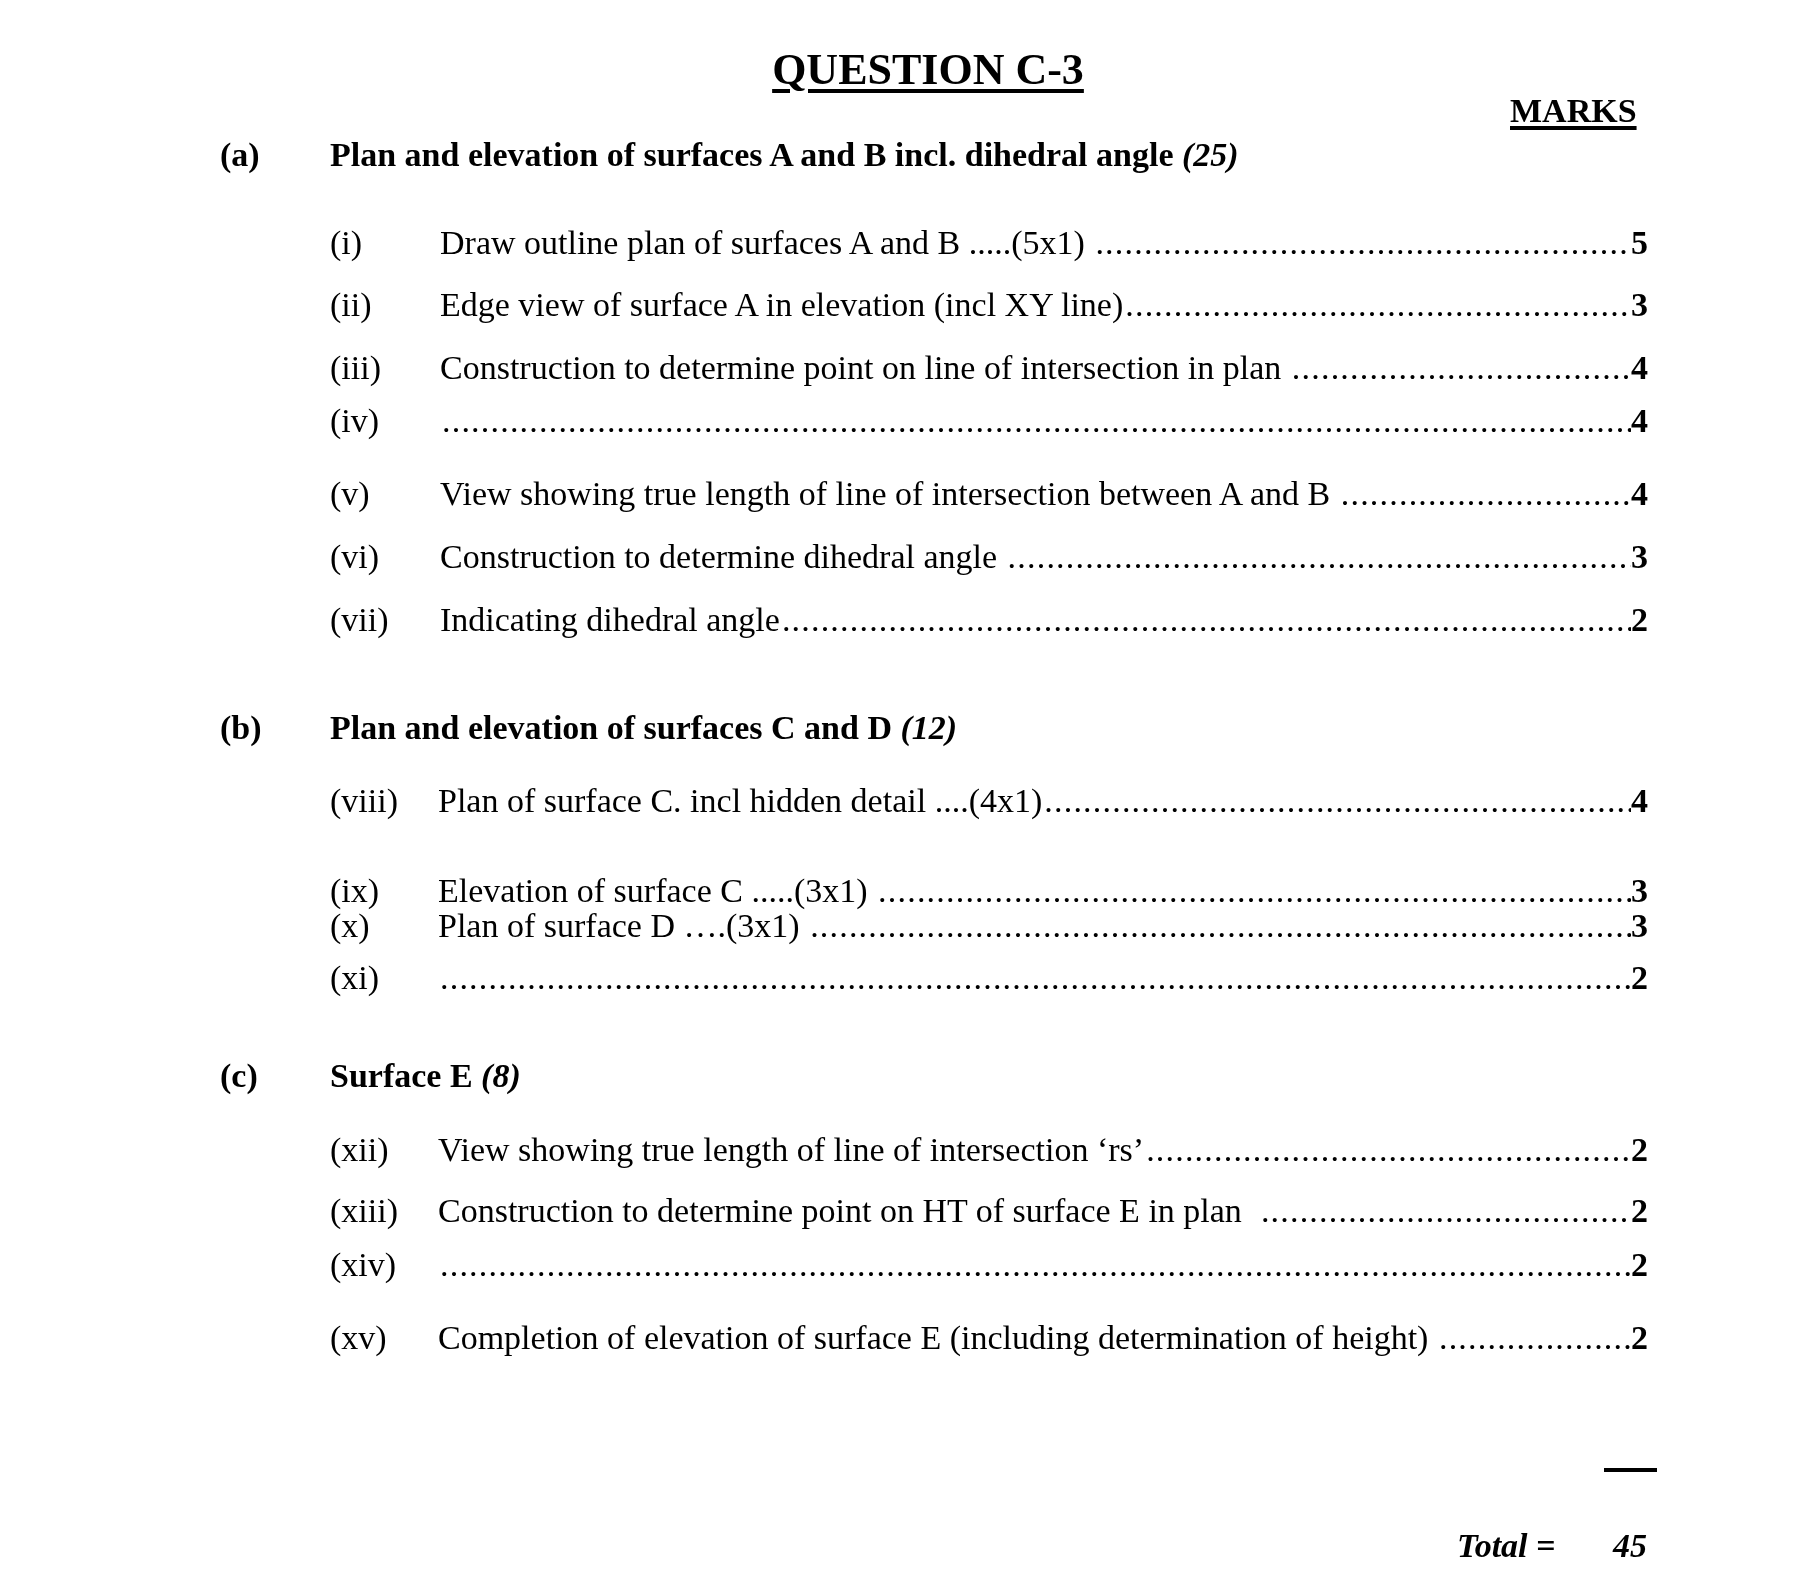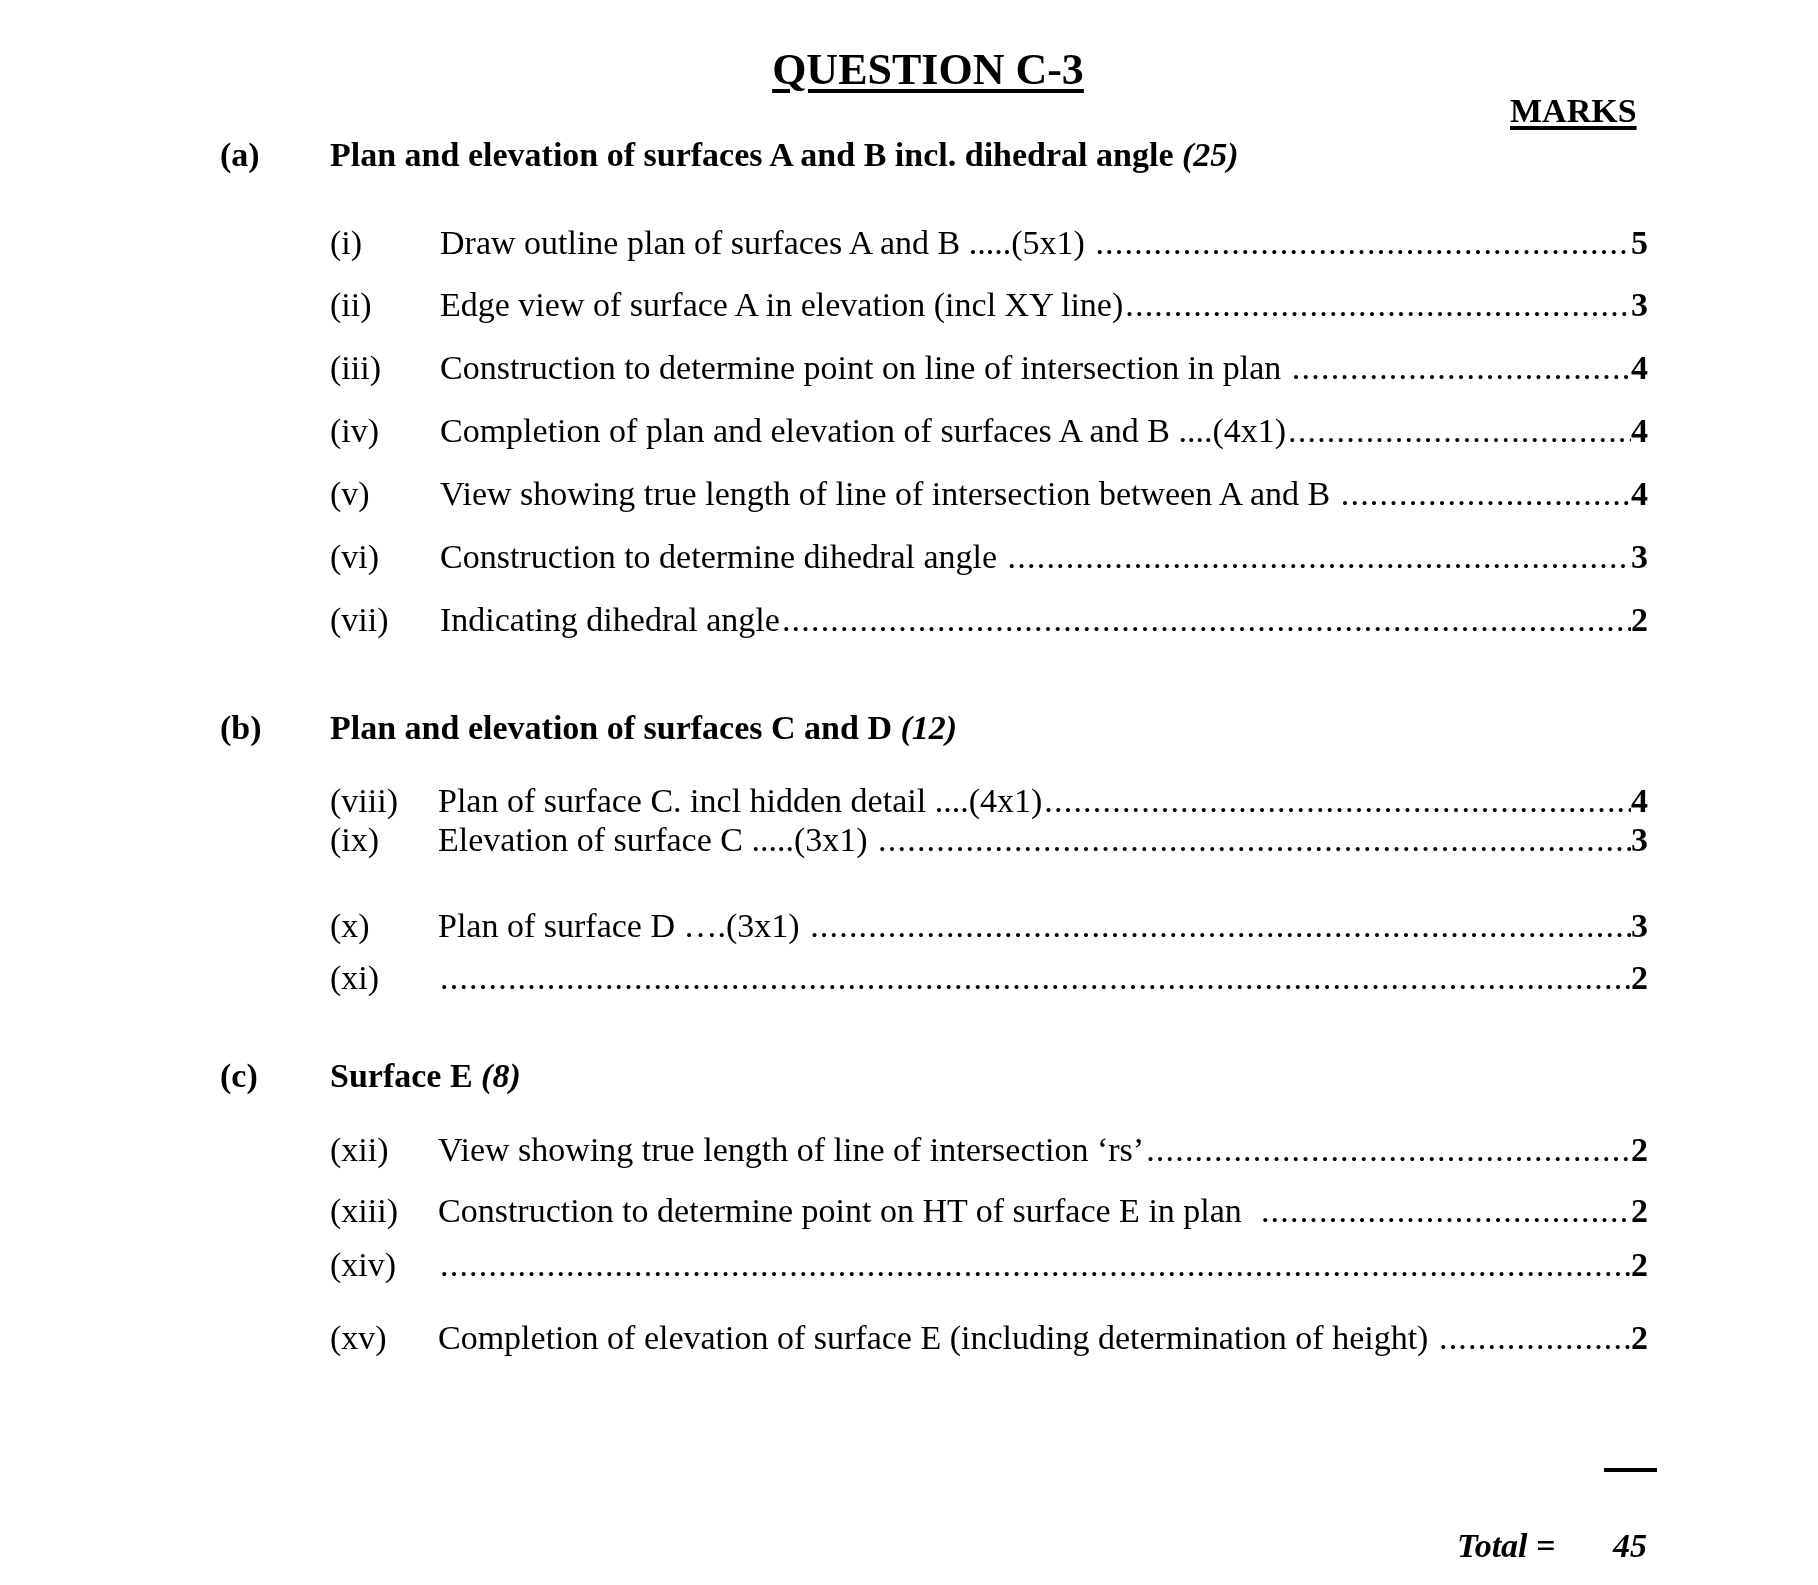--- a/index.html
+++ b/index.html
@@ -46,21 +46,20 @@
     <span class="val">3</span>
   </div>
 <div class="abs row" style="top:339px">
     <span class="num">(iii)</span>
     <span class="txt">Construction to determine point on line of intersection in plan </span>
     <span class="lead"></span>
     <span class="val">4</span>
   </div>
 <div class="abs row" style="top:402px">
     <span class="num">(iv)</span>
-    <span class="txt">Completion of plan and elevation of surfaces A and B ....(4x1)</span>
     <span class="lead"></span>
     <span class="val">4</span>
   </div>
 <div class="abs row" style="top:465px">
     <span class="num">(v)</span>
     <span class="txt">View showing true length of line of intersection between A and B </span>
     <span class="lead"></span>
     <span class="val">4</span>
   </div>
 <div class="abs row" style="top:528px">
@@ -78,21 +77,21 @@
 
 <div class="abs sec-letter" style="top:709px">(b)</div>
 <div class="abs sec-title" style="top:709px"><span>Plan and elevation of surfaces C and D</span> <i>(12)</i></div>
 
 <div class="abs row b" style="top:772px">
     <span class="num">(viii)</span>
     <span class="txt">Plan of surface C. incl hidden detail ....(4x1)</span>
     <span class="lead"></span>
     <span class="val">4</span>
   </div>
-<div class="abs row b" style="top:811px">
+<div class="abs row b" style="top:862px">
     <span class="num">(ix)</span>
     <span class="txt">Elevation of surface C .....(3x1) </span>
     <span class="lead"></span>
     <span class="val">3</span>
   </div>
 <div class="abs row b" style="top:897px">
     <span class="num">(x)</span>
     <span class="txt">Plan of surface D ….(3x1) </span>
     <span class="lead"></span>
     <span class="val">3</span>

